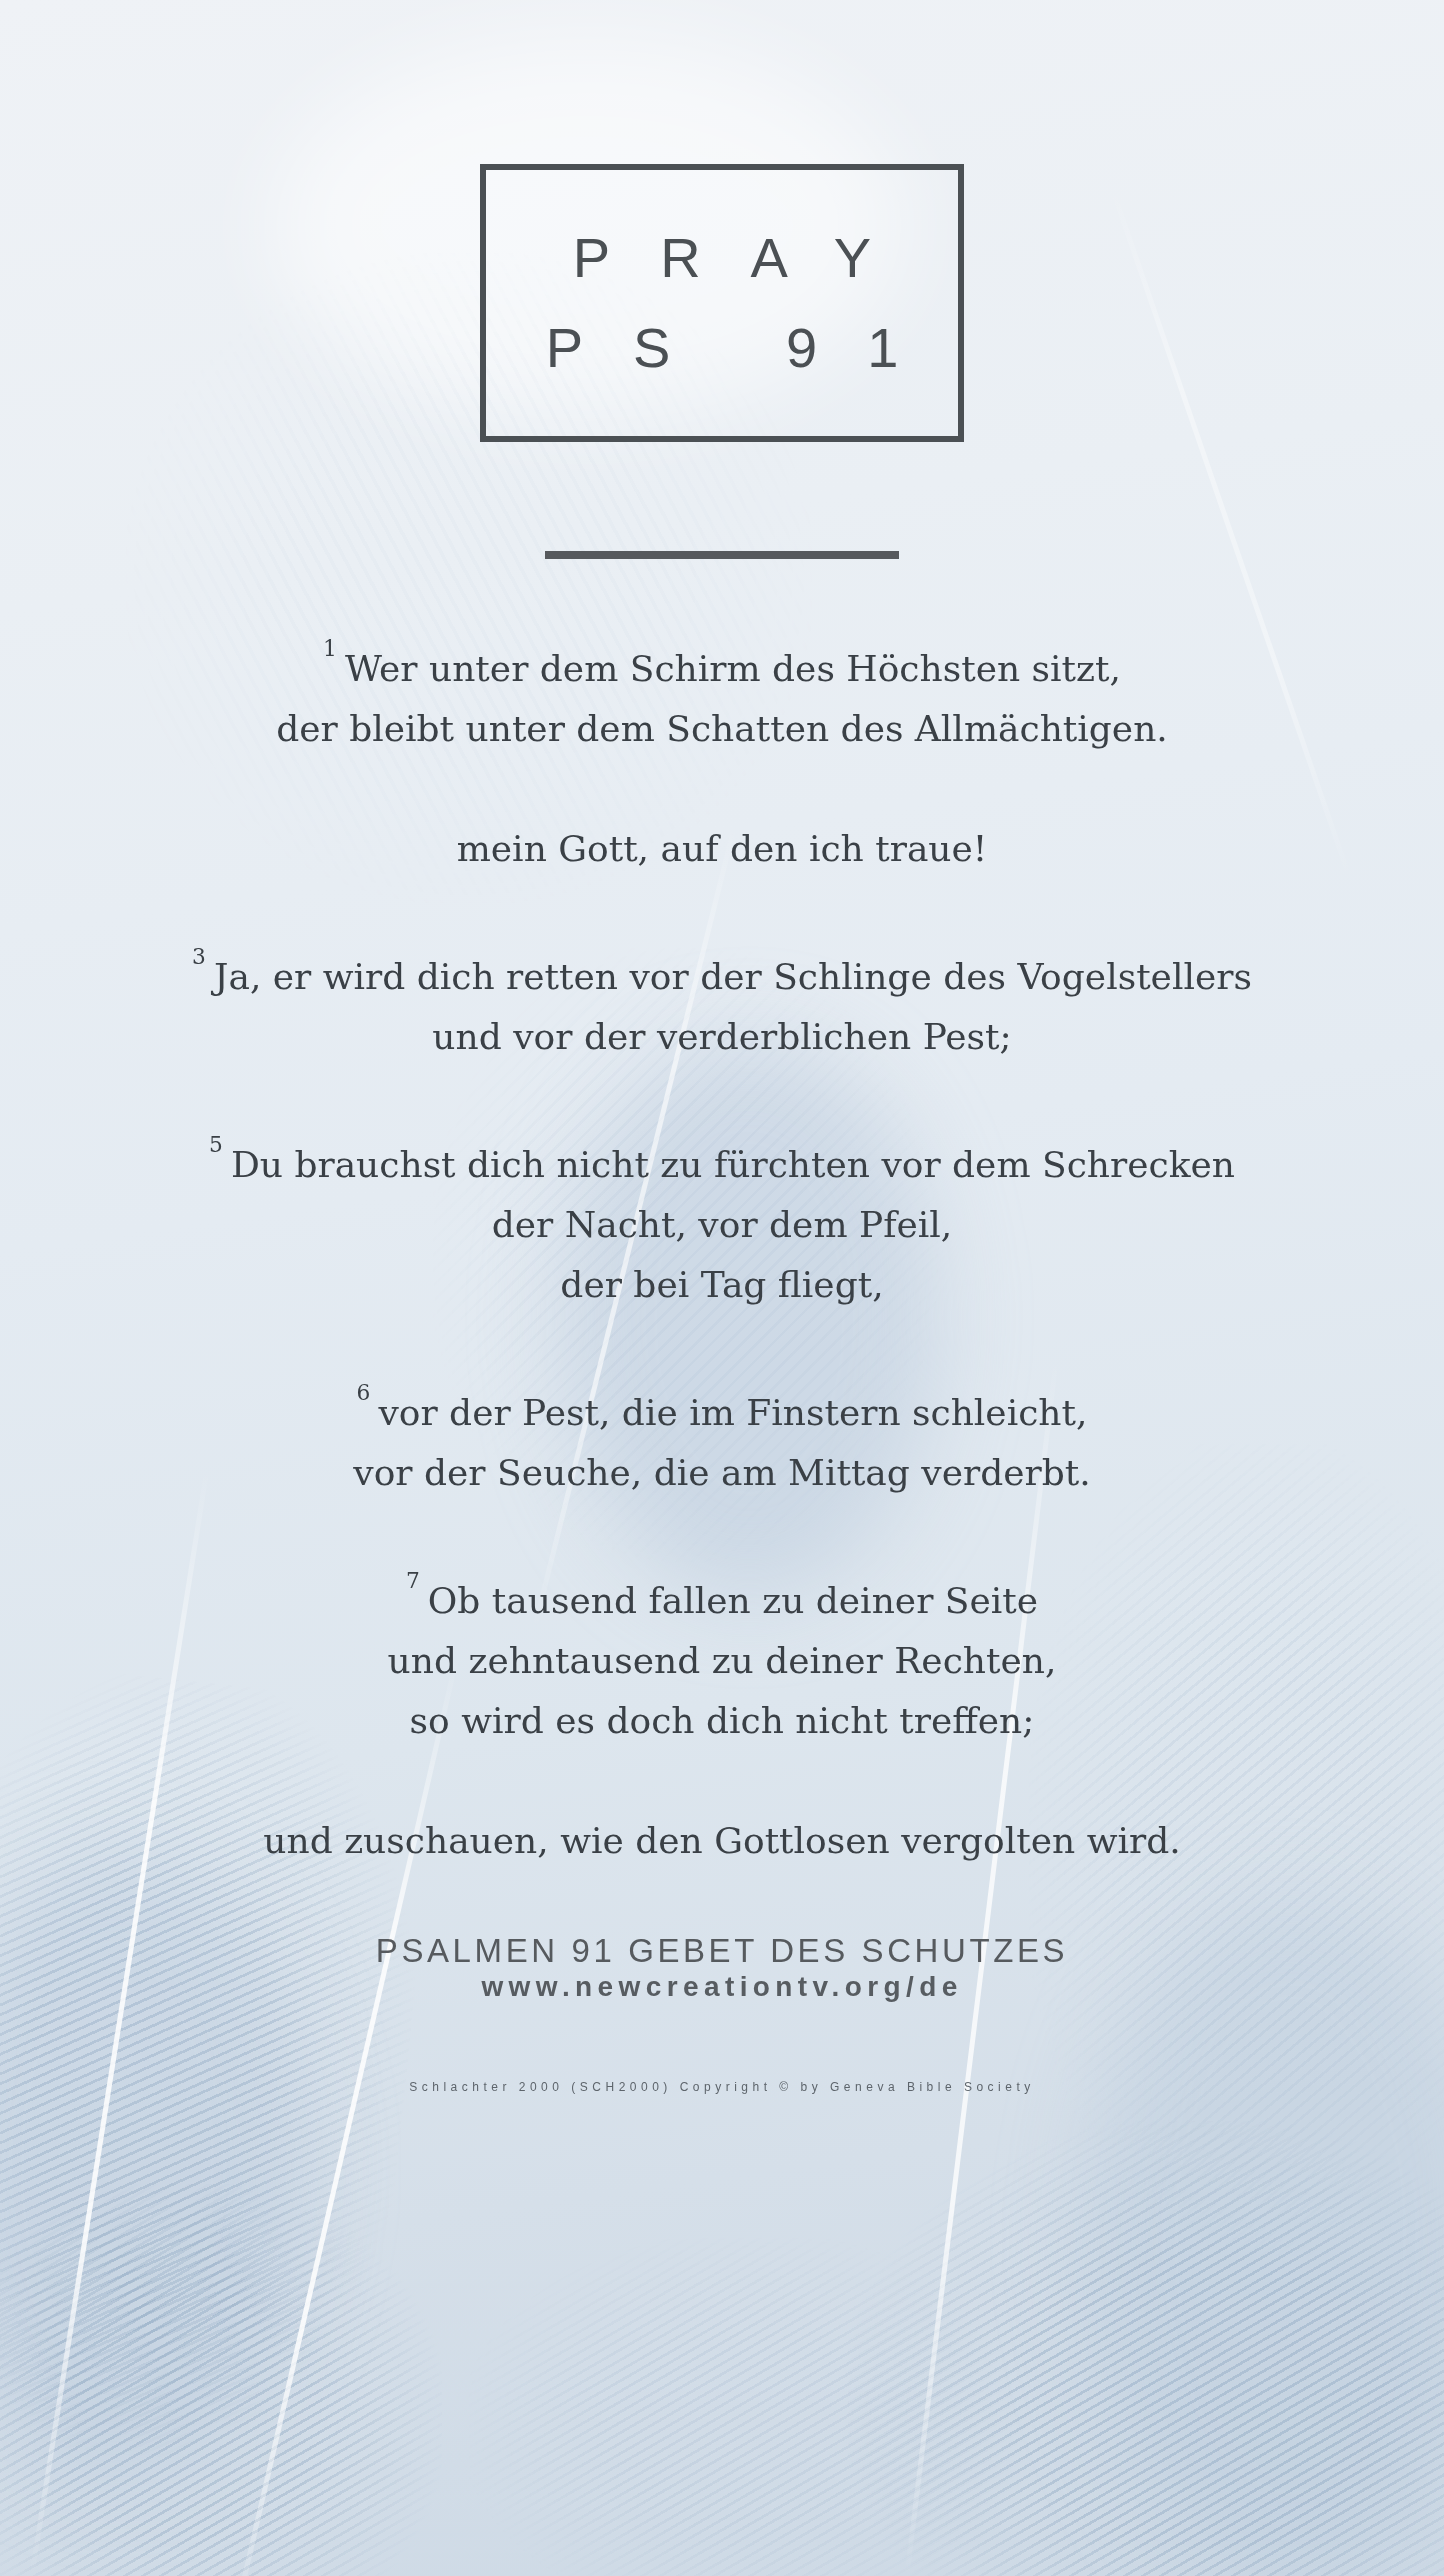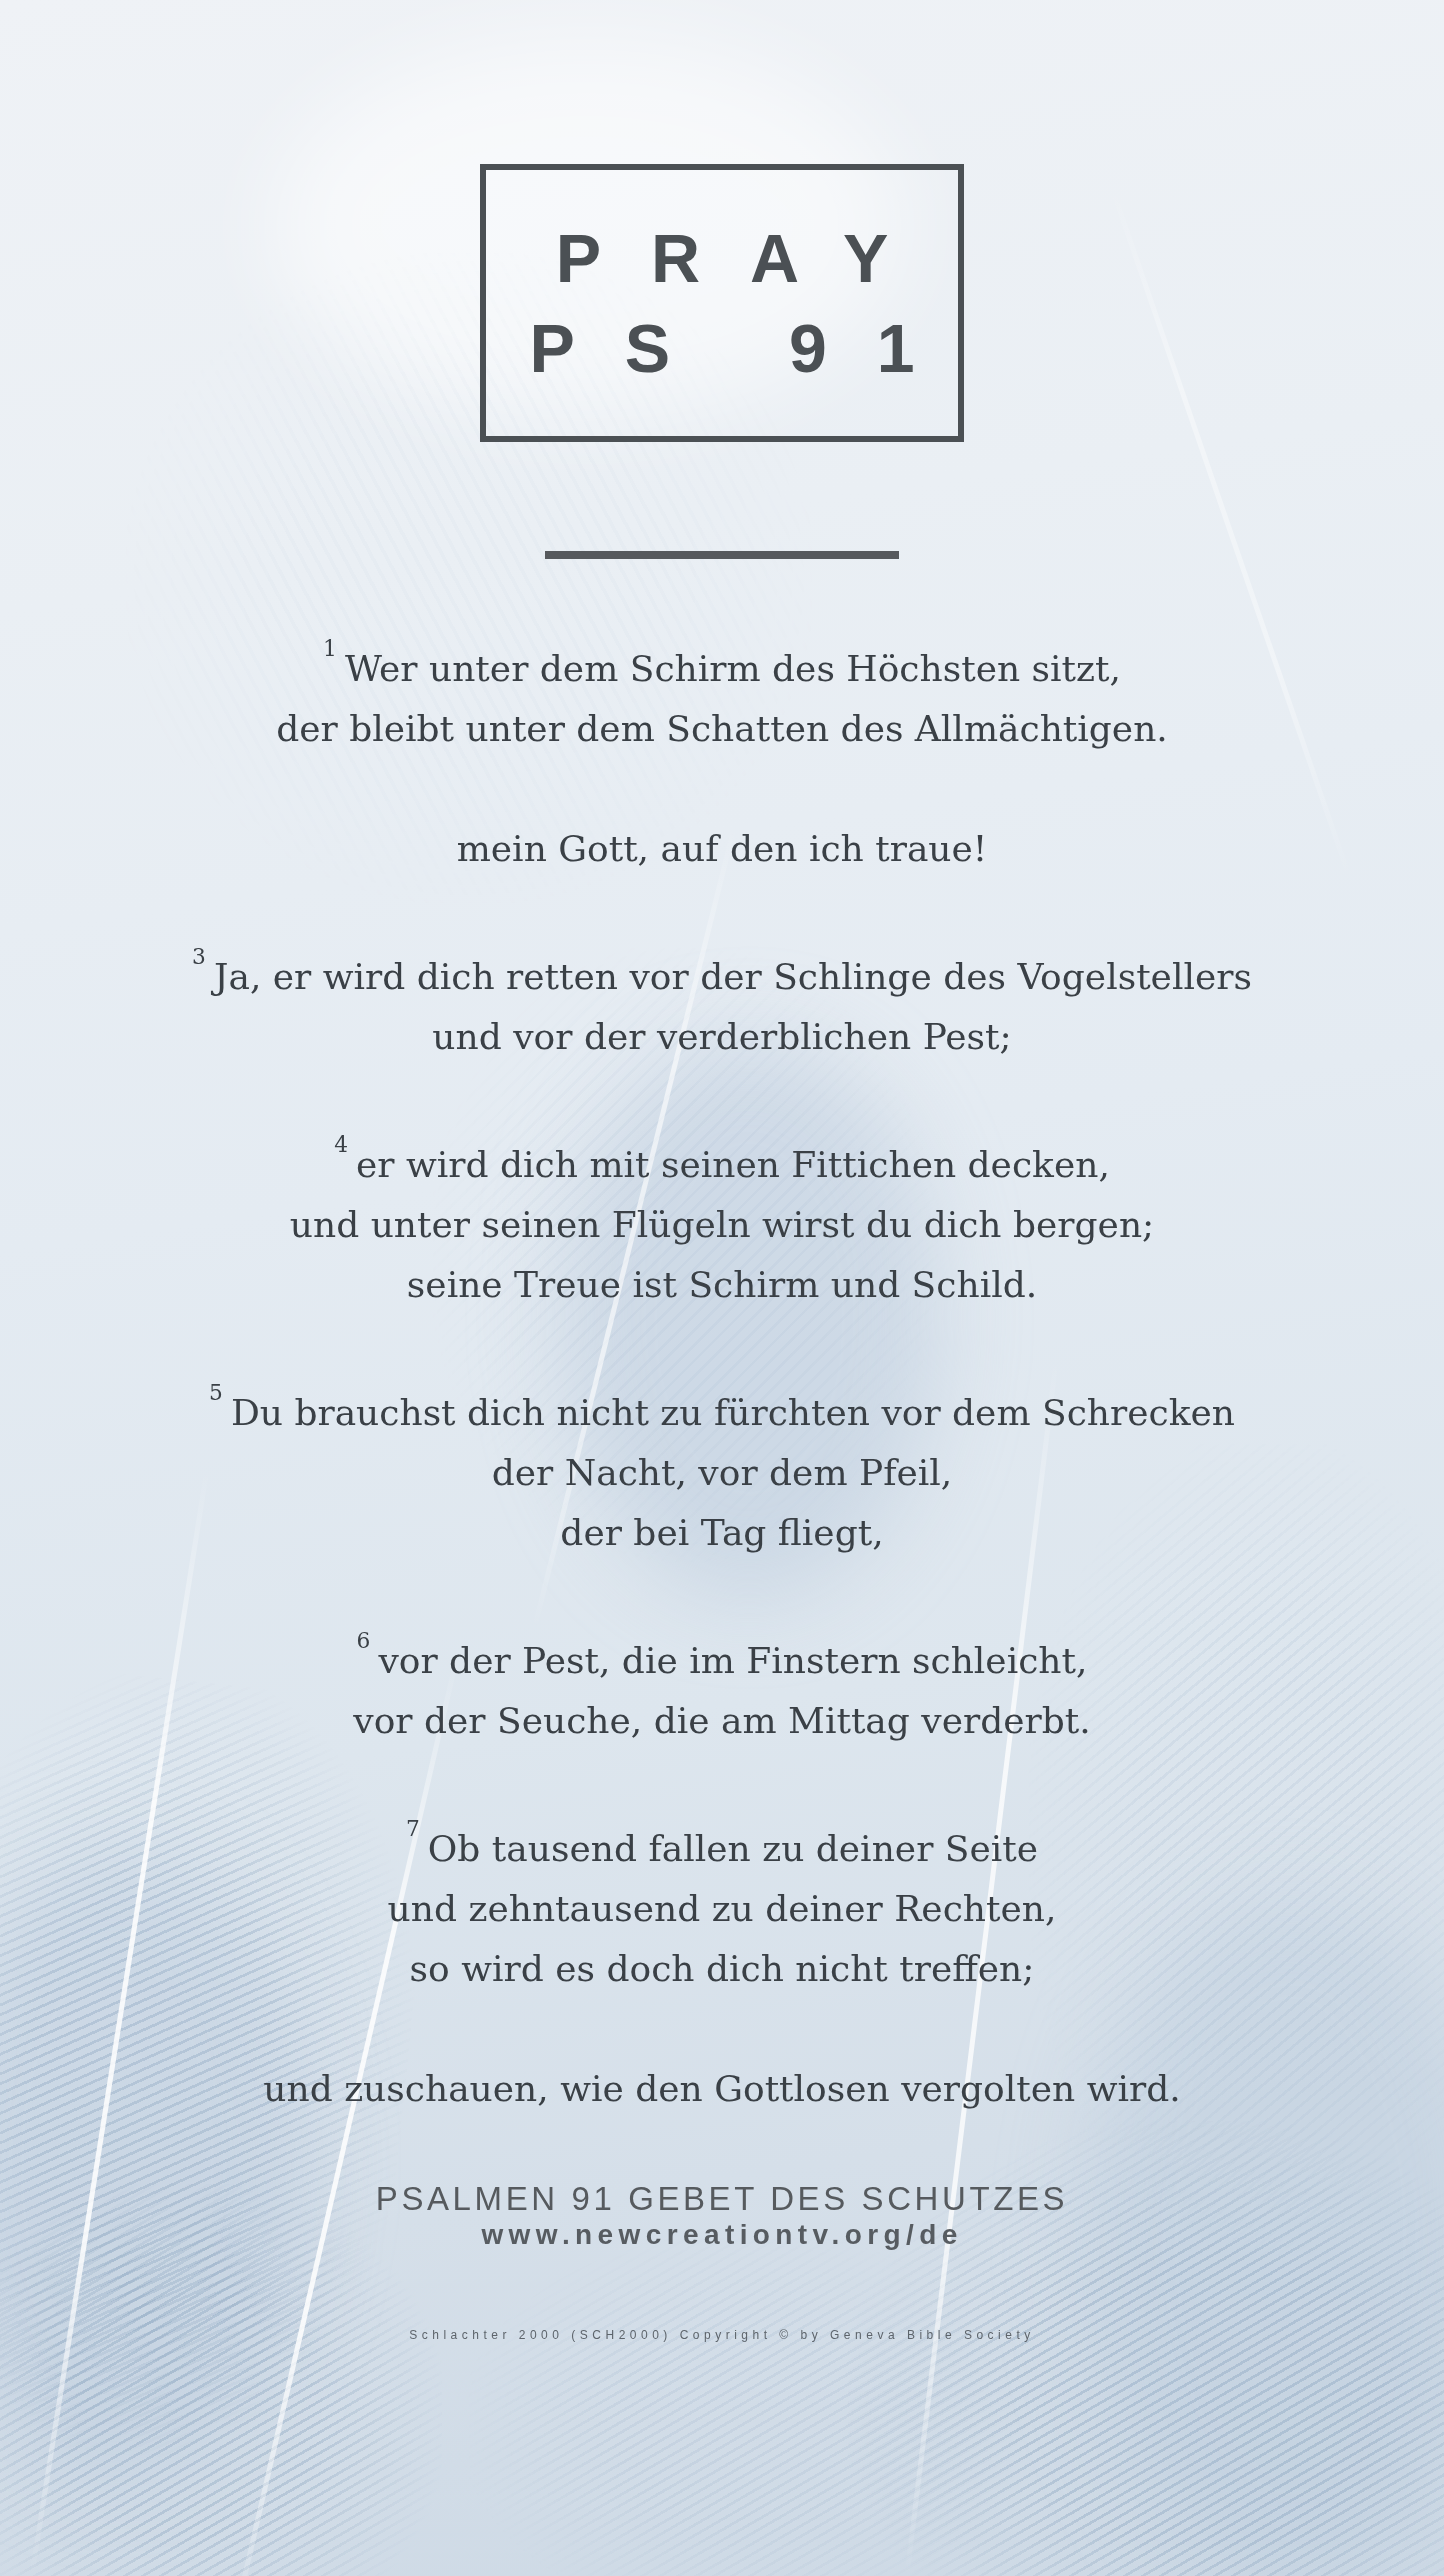--- a/index.html
+++ b/index.html
@@ -42,21 +42,21 @@
   .s4{left:271px;top:36px;width:632px;height:379px;background:rgba(255,255,255,.55);}
 
   
   .content{position:relative;z-index:2;text-align:center;}
   .logo-box{
     margin:164px auto 0;width:484px;height:278px;box-sizing:border-box;
     border:6.3px solid #4b5054;
     display:flex;flex-direction:column;justify-content:center;align-items:center;
   }
   .logo-line{
-    font-size:68px;line-height:90px;font-weight:700;color:#4b5054;
+    font-size:56px;line-height:90px;font-weight:400;color:#4b5054;
     letter-spacing:50px;padding-left:50px;white-space:nowrap;
   }
   .divider{width:354px;height:8.1px;background:#56595d;margin:109px auto 0;}
   .verses{margin-top:72px;}
   .verse{margin-bottom:60px;}
   .vline{
     font-family:"DejaVu Serif","Liberation Serif",serif;
     font-size:36px;line-height:60px;color:#3a4046;white-space:nowrap;
   }
   .vnum{font-size:21.7px;position:relative;top:-11.7px;margin-right:8.1px;}
@@ -108,25 +108,20 @@
         <div class="vline">der bleibt unter dem Schatten des Allmächtigen.</div>
       </div>
       <div class="verse">
         <div class="vline">mein Gott, auf den ich traue!</div>
       </div>
       <div class="verse">
         <div class="vline"><sup class="vnum">3</sup>Ja, er wird dich retten vor der Schlinge des Vogelstellers</div>
         <div class="vline">und vor der verderblichen Pest;</div>
       </div>
       <div class="verse">
-        <div class="vline"><sup class="vnum">4</sup>er wird dich mit seinen Fittichen decken,</div>
-        <div class="vline">und unter seinen Flügeln wirst du dich bergen;</div>
-        <div class="vline">seine Treue ist Schirm und Schild.</div>
-      </div>
-      <div class="verse">
         <div class="vline"><sup class="vnum">5</sup>Du brauchst dich nicht zu fürchten vor dem Schrecken</div>
         <div class="vline">der Nacht, vor dem Pfeil,</div>
         <div class="vline">der bei Tag fliegt,</div>
       </div>
       <div class="verse">
         <div class="vline"><sup class="vnum">6</sup>vor der Pest, die im Finstern schleicht,</div>
         <div class="vline">vor der Seuche, die am Mittag verderbt.</div>
       </div>
       <div class="verse">
         <div class="vline"><sup class="vnum">7</sup>Ob tausend fallen zu deiner Seite</div>

